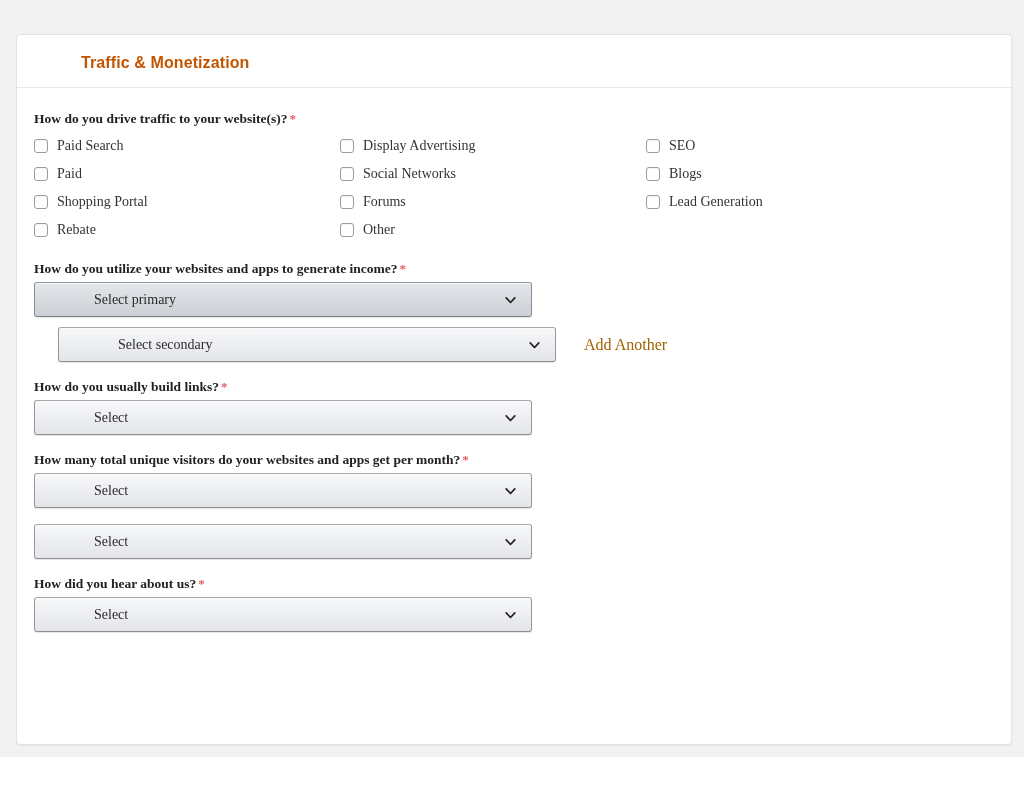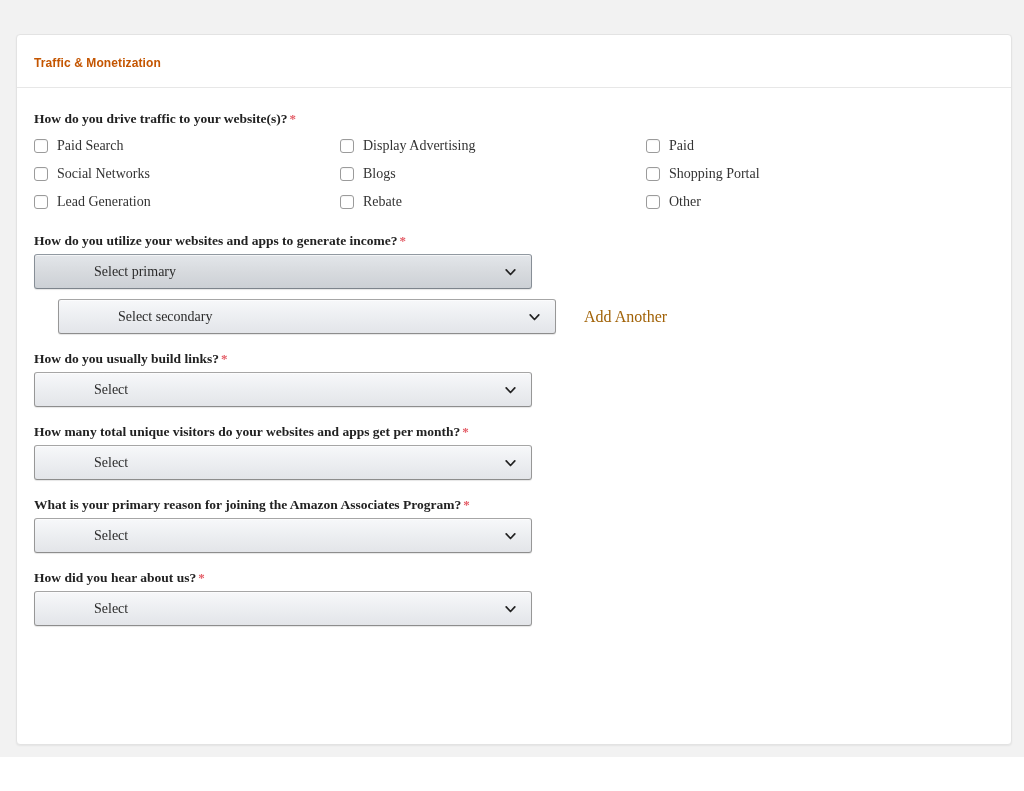--- a/index.html
+++ b/index.html
@@ -39,24 +39,25 @@
   }
 
   .card-header {
     height: 33px;
     border-bottom: 1px solid #e7e7e7;
     padding: 19px 0 0 17px;
     box-sizing: content-box;
   }
   .card-title {
     color: #c45500;
-    font-size: 12px;
+    font-size: 16px;
     font-weight: bold;
     letter-spacing: .1px;
     line-height: 18px;
+    margin-left: 47px;
   }
 
   .card-body {
     padding: 22px 0 0 17px;
     font-family: Liberation Serif, serif;
   }
 
   .field-label {
     font-size: 13.5px;
     font-weight: bold;
@@ -176,37 +177,45 @@
 
       <div class="checkbox-grid">
         <label class="cb-item">
           <span class="cb-box"></span>
           <span class="cb-label">Paid Search</span>
         </label>
         <label class="cb-item">
           <span class="cb-box"></span>
           <span class="cb-label">Display Advertising</span>
         </label>
+        <label class="cb-item">
+          <span class="cb-box"></span>
+          <span class="cb-label">SEO</span>
+        </label>
 
         <label class="cb-item">
           <span class="cb-box"></span>
           <span class="cb-label">Paid</span>
         </label>
         <label class="cb-item">
           <span class="cb-box"></span>
           <span class="cb-label">Social Networks</span>
         </label>
         <label class="cb-item">
           <span class="cb-box"></span>
           <span class="cb-label">Blogs</span>
         </label>
 
         <label class="cb-item">
           <span class="cb-box"></span>
           <span class="cb-label">Shopping Portal</span>
+        </label>
+        <label class="cb-item">
+          <span class="cb-box"></span>
+          <span class="cb-label">Forums</span>
         </label>
         <label class="cb-item">
           <span class="cb-box"></span>
           <span class="cb-label">Lead Generation</span>
         </label>
 
         <label class="cb-item">
           <span class="cb-box"></span>
           <span class="cb-label">Rebate</span>
         </label>
@@ -268,23 +277,20 @@
         <span class="select-text">Select</span>
         <span class="chevron">
           <svg width="13" height="13" viewBox="0 0 13 13">
               <path d="M2.2 4.4 L6.5 9 L10.8 4.4" fill="none" stroke="#222" stroke-width="1.7" stroke-linecap="round" stroke-linejoin="round"></path>
             </svg>
         </span>
       </div>
     </div>
 
     <div class="field-block">
-      <div class="field-label">
-        <span>What is your primary reason for joining the Amazon Associates Program?</span><span class="req">*</span>
-      </div>
       <div class="select">
         <span class="select-text">Select</span>
         <span class="chevron">
           <svg width="13" height="13" viewBox="0 0 13 13">
               <path d="M2.2 4.4 L6.5 9 L10.8 4.4" fill="none" stroke="#222" stroke-width="1.7" stroke-linecap="round" stroke-linejoin="round"></path>
             </svg>
         </span>
       </div>
     </div>
 

